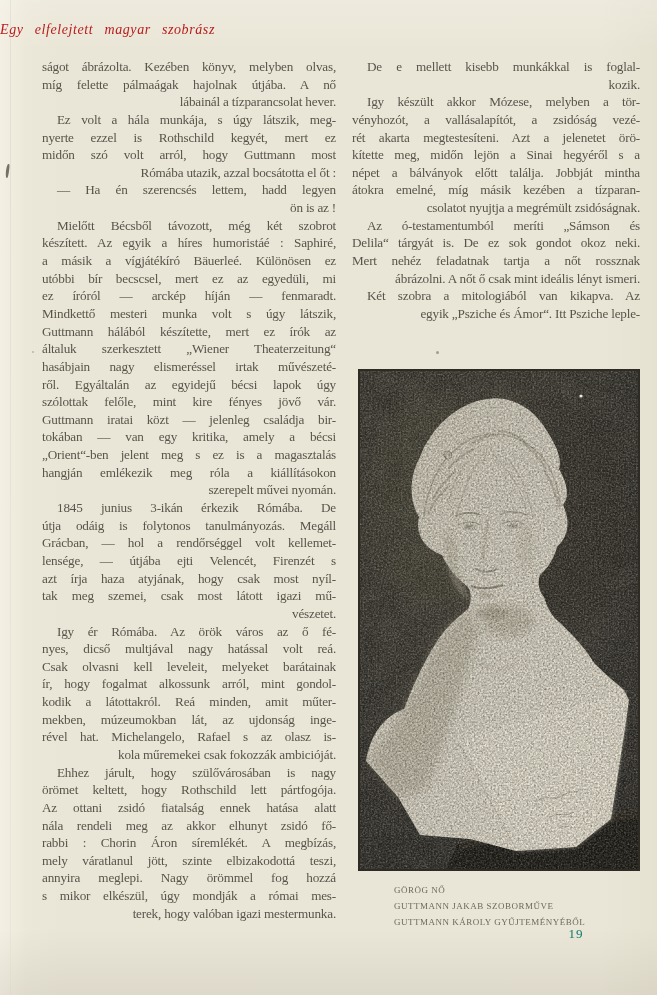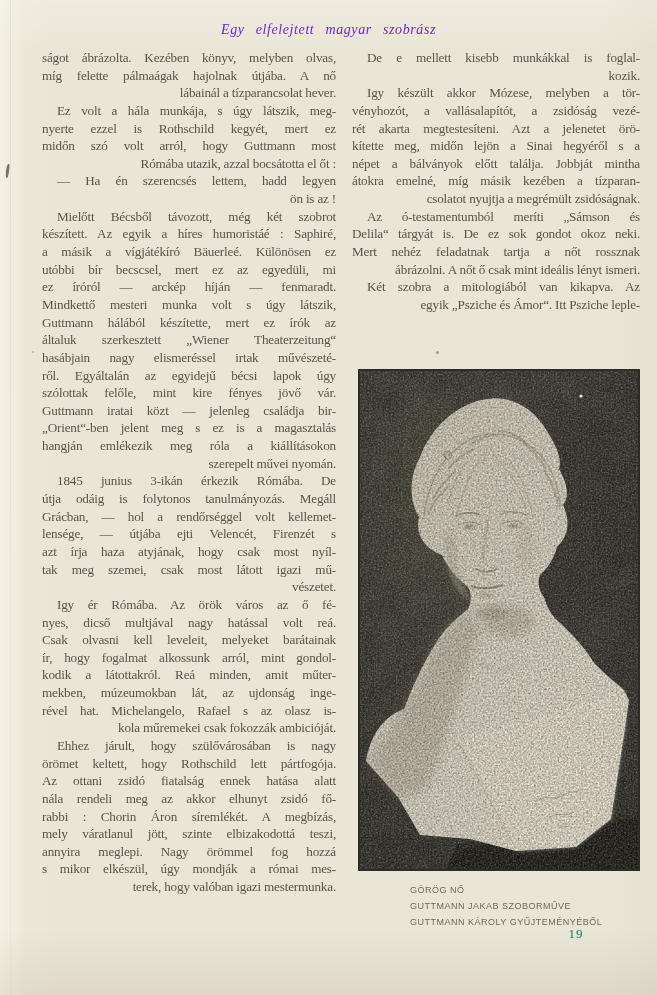--- a/index.html
+++ b/index.html
@@ -4,43 +4,43 @@
 <style>
   html,body{margin:0;padding:0;}
   body{
     width:657px;height:995px;position:relative;overflow:hidden;
     font-family:"Liberation Serif",serif;
     background:
       linear-gradient(180deg, rgba(255,255,255,0.18) 0, rgba(255,255,255,0) 50px, rgba(0,0,0,0) 930px, rgba(110,100,80,0.10) 995px),
       linear-gradient(90deg, #f3efe3 0, #ece8d9 26px, #eae6d7 60px, #eae6d7 600px, #e6e2d2 657px);
   }
   .page-header{
-    position:absolute;top:22px;left:0;width:657px;text-align:center;
+    position:absolute;top:22px;left:0;width:657px;text-align:left;
     font-style:italic;font-size:14px;letter-spacing:0.6px;word-spacing:7px;
-    color:#6d28d9;
+    color:#b91c1c;
   }
   .col{
-    position:absolute;top:49px;
+    position:absolute;top:58px;
     font-size:13.2px;line-height:17.65px;color:#57554a;
   }
   .col-left{left:42px;width:294px;}
   .col-right{left:352px;width:288px;}
   .tline{
     height:17.65px;line-height:17.65px;overflow:hidden;
     text-align:justify;letter-spacing:-0.2px;white-space:normal;
   }
   .tline::after{content:"";display:inline-block;width:100%;height:0;vertical-align:top;}
   .tlast{text-align:right;}
   .tlast::after{width:0;}
   .tindent{text-indent:15px;}
   .figure{position:absolute;left:358px;top:369px;width:282px;}
   .photo-frame{width:282px;height:502px;display:block;}
   .caption{
-    margin-top:11px;margin-left:52px;
-    font-family:Liberation Sans, sans-serif;font-size:9px;line-height:16px;
+    margin-top:11px;margin-left:36px;
+    font-family:Liberation Serif, serif;font-size:9px;line-height:16px;
     letter-spacing:0.5px;color:#6d695b;
   }
   .page-number{
     position:absolute;left:545px;top:926px;width:62px;text-align:center;
     font-size:13px;letter-spacing:1px;color:#0f766e;
   }
   .ink-mark{
     position:absolute;left:6px;top:164px;width:3px;height:14px;
     background:#4a473c;border-radius:60% 40% 50% 60%;transform:rotate(7deg);
     opacity:0.75;
@@ -73,20 +73,21 @@
     <div class="tline">a másik a vígjátékíró Bäuerleé. Különösen ez</div>
     <div class="tline">utóbbi bír becscsel, mert ez az egyedüli, mi</div>
     <div class="tline">ez íróról — arckép híján — fenmaradt.</div>
     <div class="tline">Mindkettő mesteri munka volt s úgy látszik,</div>
     <div class="tline">Guttmann hálából készítette, mert ez írók az</div>
     <div class="tline">általuk szerkesztett „Wiener Theaterzeitung“</div>
     <div class="tline">hasábjain nagy elismeréssel irtak művészeté-</div>
     <div class="tline">ről. Egyáltalán az egyidejű bécsi lapok úgy</div>
     <div class="tline">szólottak felőle, mint kire fényes jövő vár.</div>
     <div class="tline">Guttmann iratai közt — jelenleg családja bir-</div>
+    <div class="tline">tokában — van egy kritika, amely a bécsi</div>
     <div class="tline">„Orient“-ben jelent meg s ez is a magasztalás</div>
     <div class="tline">hangján emlékezik meg róla a kiállításokon</div>
     <div class="tline tlast">szerepelt művei nyomán.</div>
     <div class="tline tindent">1845 junius 3-ikán érkezik Rómába. De</div>
     <div class="tline">útja odáig is folytonos tanulmányozás. Megáll</div>
     <div class="tline">Grácban, — hol a rendőrséggel volt kellemet-</div>
     <div class="tline">lensége, — útjába ejti Velencét, Firenzét s</div>
     <div class="tline">azt írja haza atyjának, hogy csak most nyíl-</div>
     <div class="tline">tak meg szemei, csak most látott igazi mű-</div>
     <div class="tline tlast">vészetet.</div>

